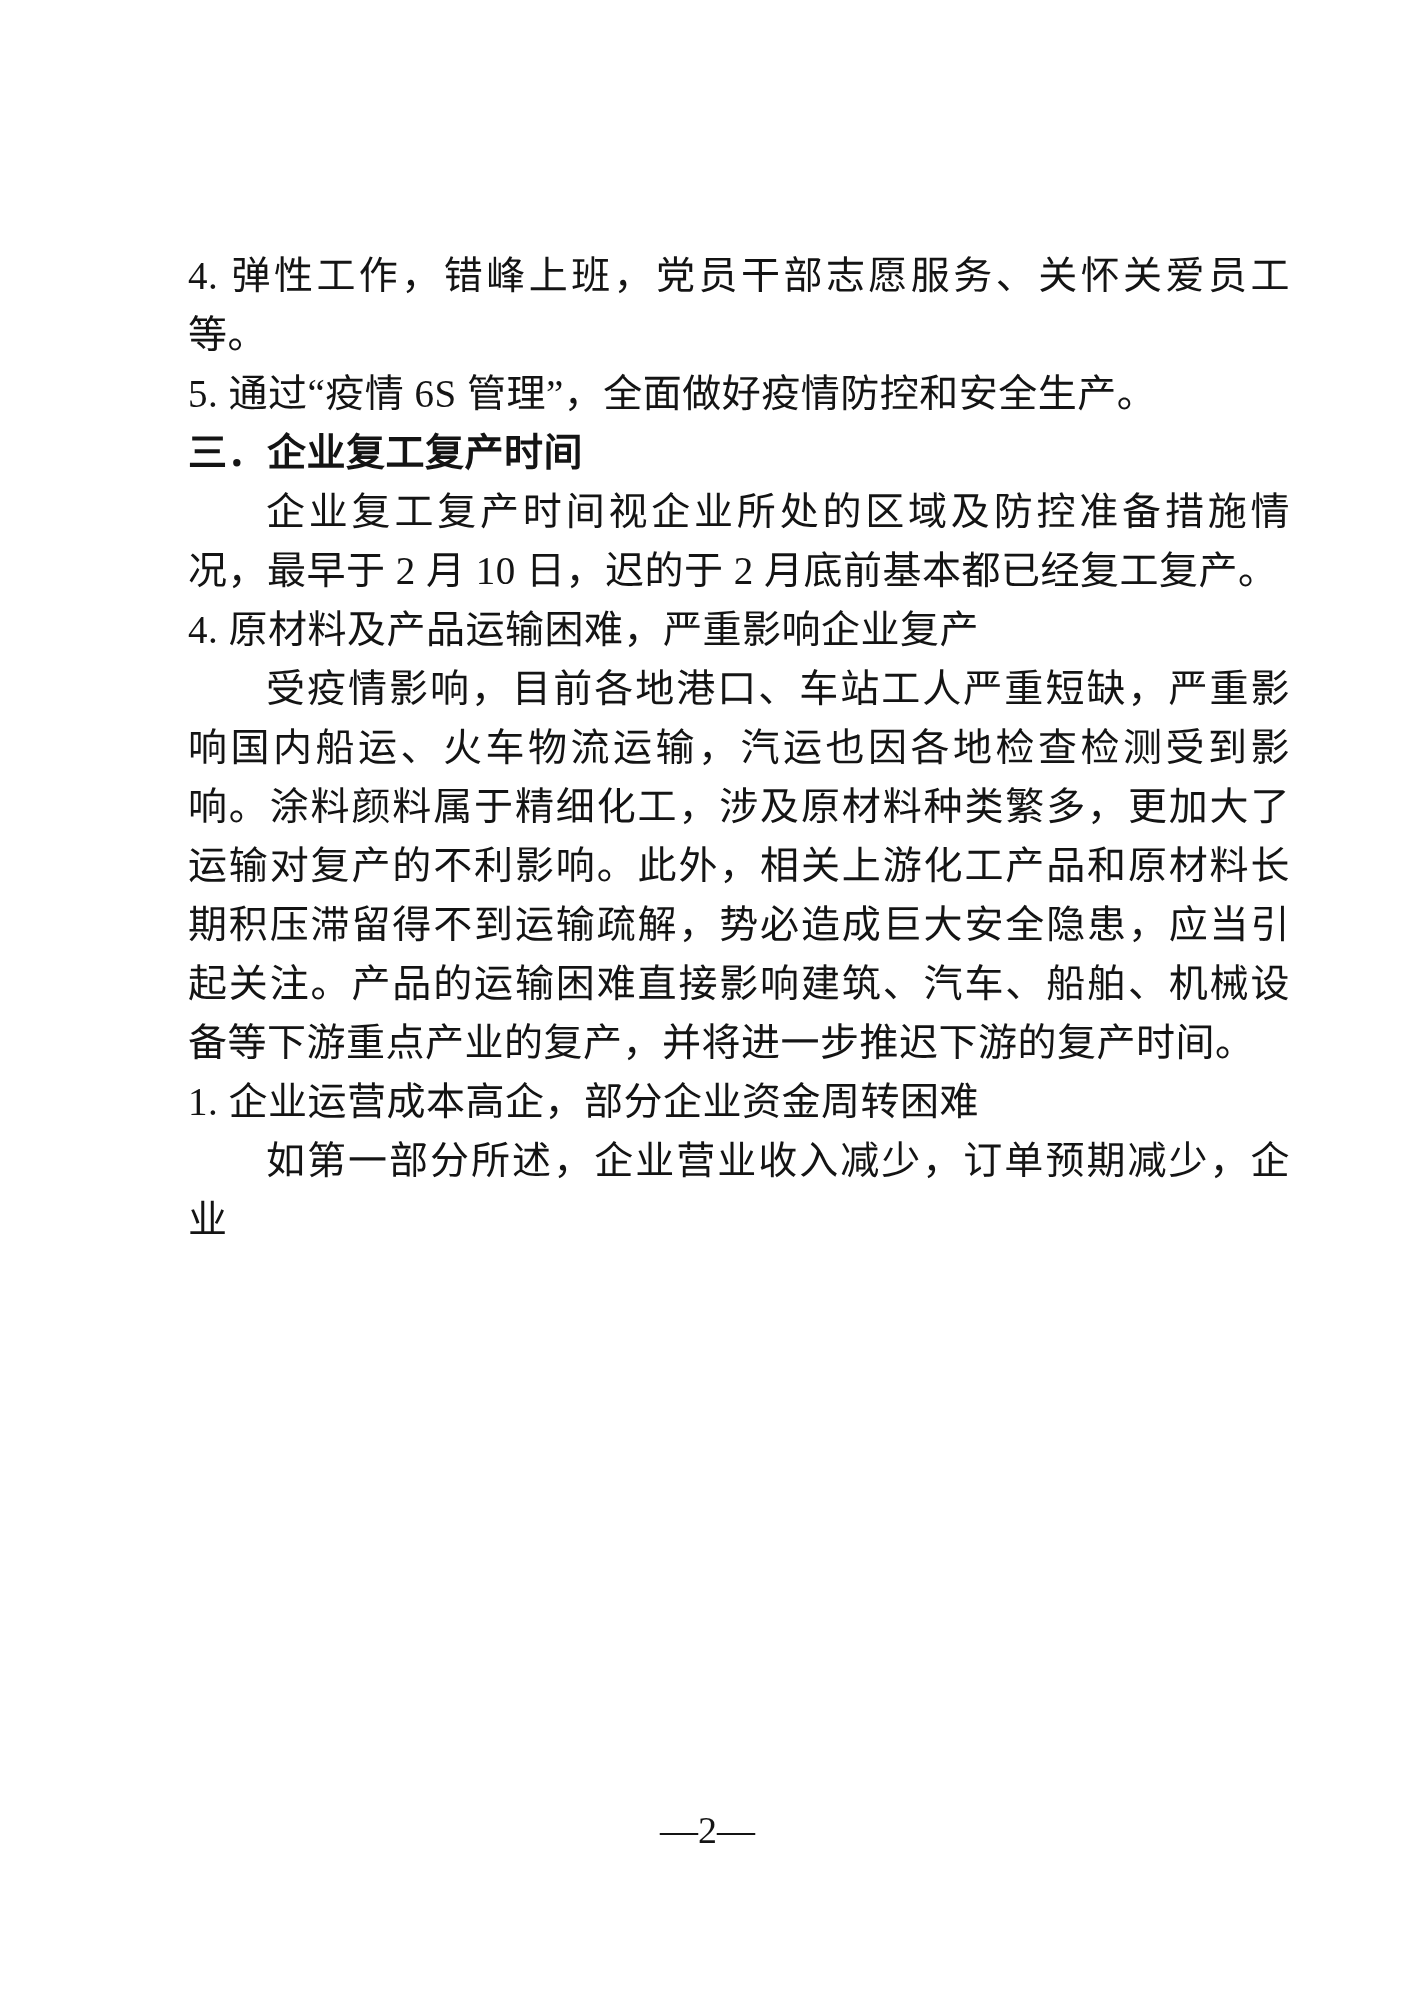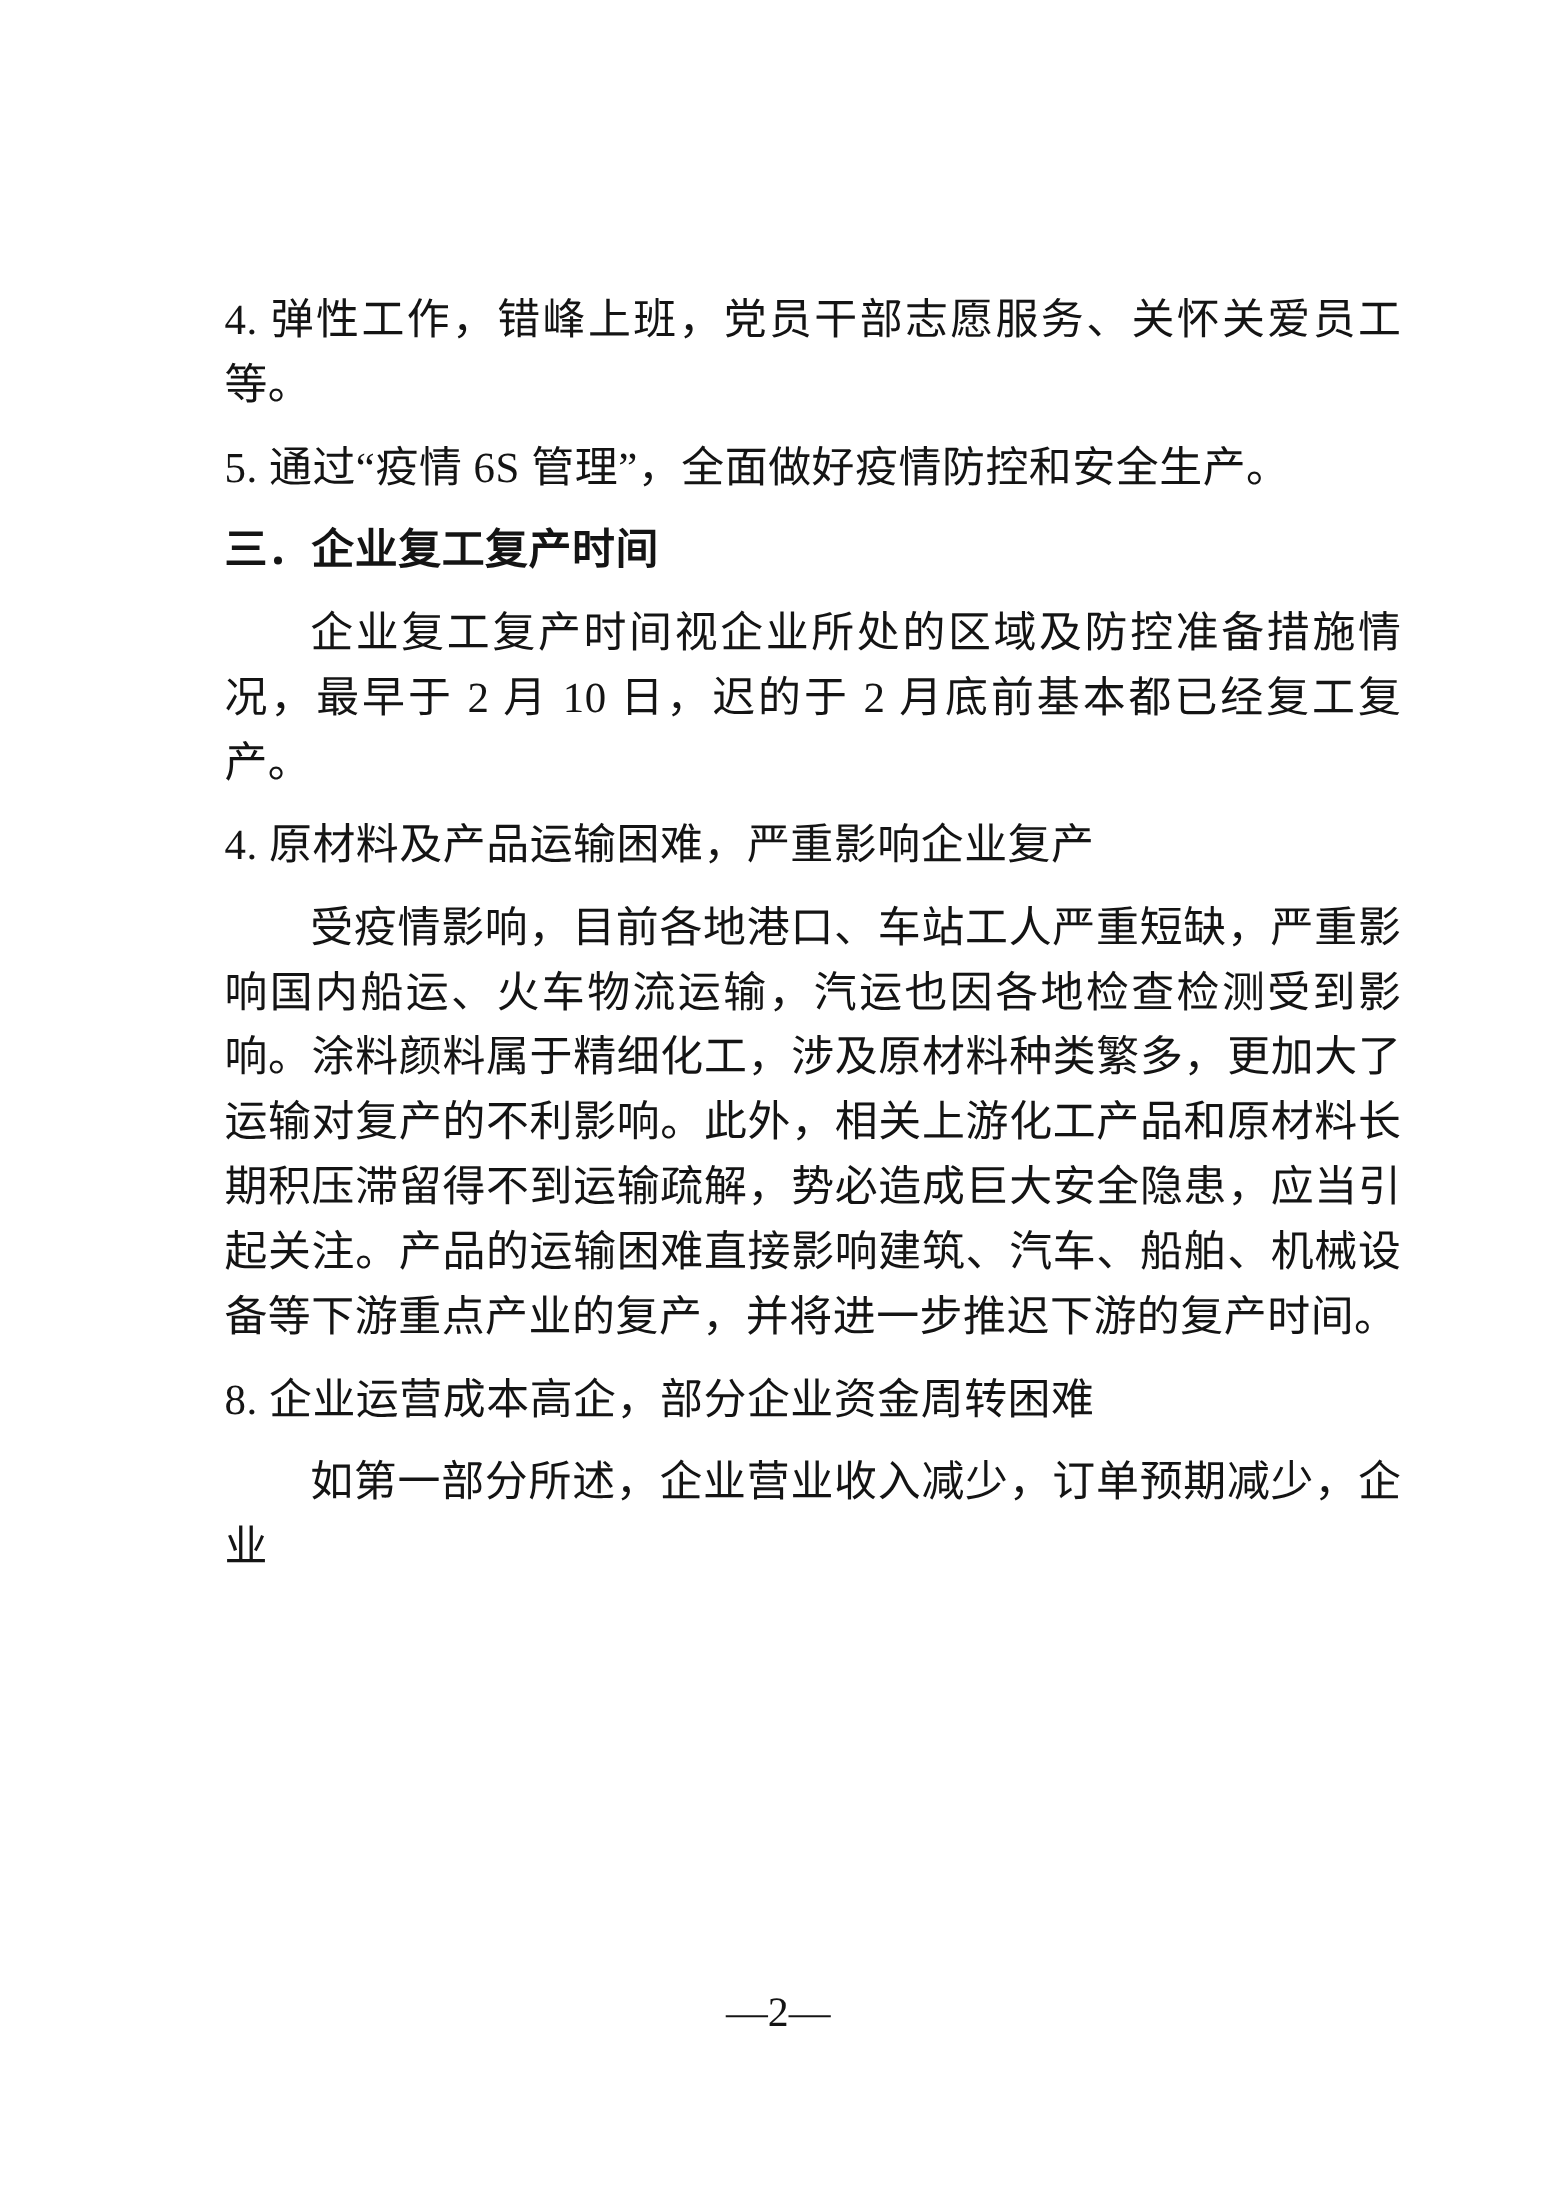--- a/index.html
+++ b/index.html
@@ -20,21 +20,21 @@
     position: absolute;
     left: 188px;
     top: 246px;
     width: 1102px;
     font-size: 39px;
     line-height: 59px;
     text-align: justify;
     letter-spacing: 0.5px;
   }
   .content p {
-    margin: 16px;
+    margin: 0;
     padding: 0;
   }
   .para-indent {
     text-indent: 2em;
   }
   .heading {
     font-weight: bold;
   }
   .footer {
     position: absolute;
@@ -51,19 +51,19 @@
 <body>
 
 <div class="page">
   <div class="content">
     <p>4. 弹性工作，错峰上班，党员干部志愿服务、关怀关爱员工等。</p>
     <p>5. 通过“疫情 6S 管理”，全面做好疫情防控和安全生产。</p>
     <p class="heading">三．企业复工复产时间</p>
     <p class="para-indent">企业复工复产时间视企业所处的区域及防控准备措施情况，最早于 2 月 10 日，迟的于 2 月底前基本都已经复工复产。</p>
     <p>4. 原材料及产品运输困难，严重影响企业复产</p>
     <p class="para-indent">受疫情影响，目前各地港口、车站工人严重短缺，严重影响国内船运、火车物流运输，汽运也因各地检查检测受到影响。涂料颜料属于精细化工，涉及原材料种类繁多，更加大了运输对复产的不利影响。此外，相关上游化工产品和原材料长期积压滞留得不到运输疏解，势必造成巨大安全隐患，应当引起关注。产品的运输困难直接影响建筑、汽车、船舶、机械设备等下游重点产业的复产，并将进一步推迟下游的复产时间。</p>
-    <p>8. 企业运营成本高企，部分企业资金周转困难</p>
+    <p>1. 企业运营成本高企，部分企业资金周转困难</p>
     <p class="para-indent">如第一部分所述，企业营业收入减少，订单预期减少，企业</p>
   </div>
   <div class="footer">
     <span>—2—</span>
   </div>
 </div>
 
 </body></html>

